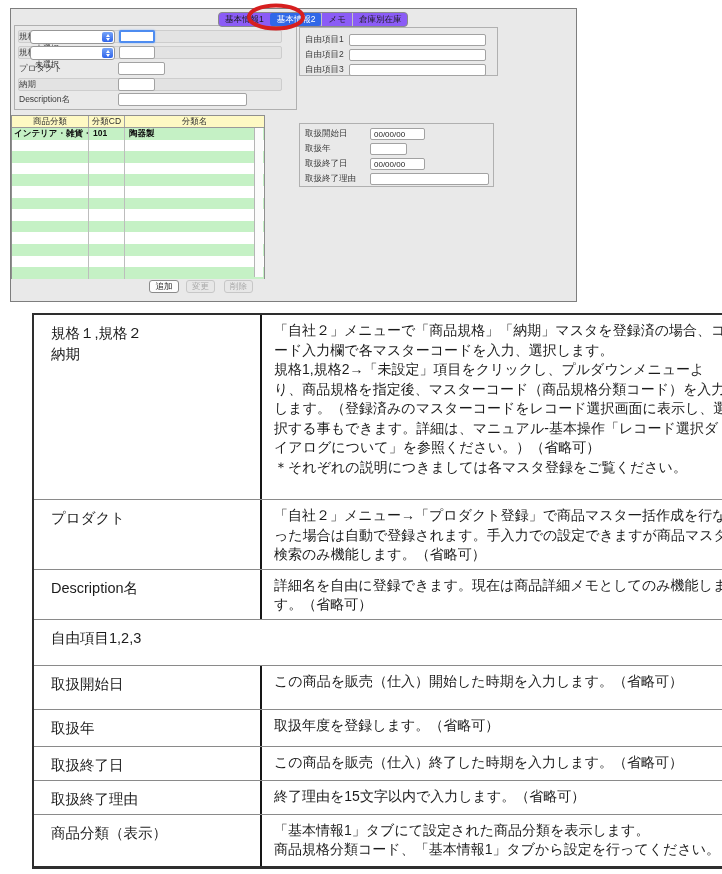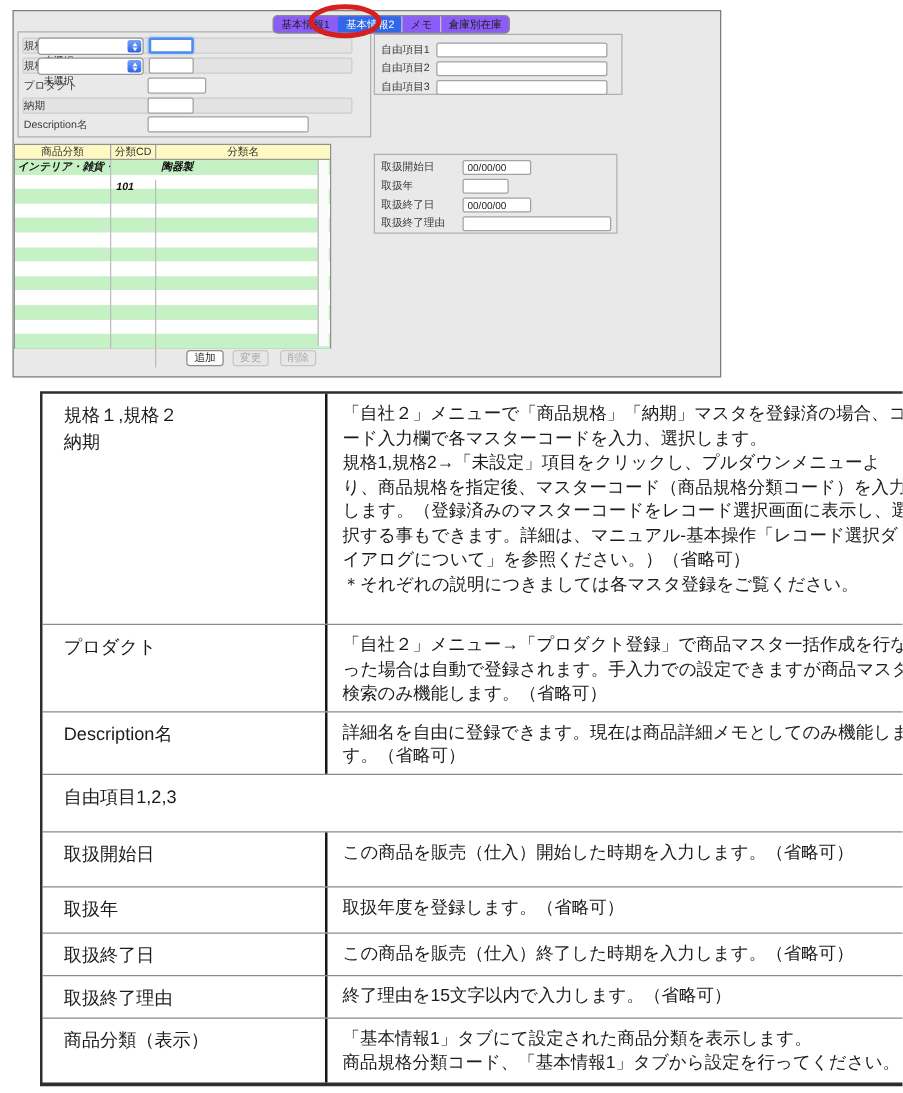--- a/index.html
+++ b/index.html
@@ -54,25 +54,25 @@
   .h-row:nth-child(3) .input{width:55px;}
   .h-row:nth-child(4) .input{width:119px;}
 
   .cat-table{position:absolute;left:0;top:106px;width:254px;height:164px;background:#fff;
              border:1px solid #8f8f8f;}
   .cat-head{display:flex;height:12px;background:#fef9c3;border-bottom:1px solid #9a9a9a;
             font-size:8.5px;color:#2e2e2e;align-items:center;}
   .hc1{width:77px;text-align:center;border-right:1px solid #a5a5a5;height:100%;line-height:11px;}
   .hc2{width:36px;text-align:center;border-right:1px solid #a5a5a5;height:100%;line-height:11px;}
   .hc3{flex:1;text-align:center;height:100%;line-height:11px;}
-  .cat-row{display:flex;height:11.6px;font-size:8.5px;font-weight:700;color:#101010;align-items:center;font-style:italic;}
+  .cat-row{display:flex;height:11.6px;font-size:8.5px;font-weight:700;color:#101010;}
   .cat-body .cat-row:nth-child(odd){background:#c5f1c5;}
   .cc1{width:77px;padding-left:2px;border-right:1px solid #bdbdbd;height:100%;line-height:11.6px;
        overflow:hidden;white-space:nowrap;}
-  .cc2{width:36px;padding-left:4px;border-right:1px solid #bdbdbd;height:100%;line-height:11.6px;margin-top:31px;}
+  .cc2{width:36px;padding-left:4px;border-right:1px solid #bdbdbd;height:100%;line-height:11.6px;}
   .cc3{flex:1;padding-left:4px;height:100%;line-height:11.6px;}
   .cat-scroll{position:absolute;top:12px;right:1px;bottom:1px;width:9px;background:#fbfbfb;
               border-left:1px solid #b5b5b5;}
 
   .btn{position:absolute;height:13px;border-radius:3px;font-size:8.5px;display:flex;align-items:center;
        justify-content:center;background:#fdfdfd;border:1px solid #8b8b8b;color:#1d1d1d;}
   .btn.disabled{background:#e7e7e7;border-color:#c7c7c7;color:#a9a9a9;}
 
   
   .doc{position:absolute;left:4px;top:313px;width:708px;background:#fff;

